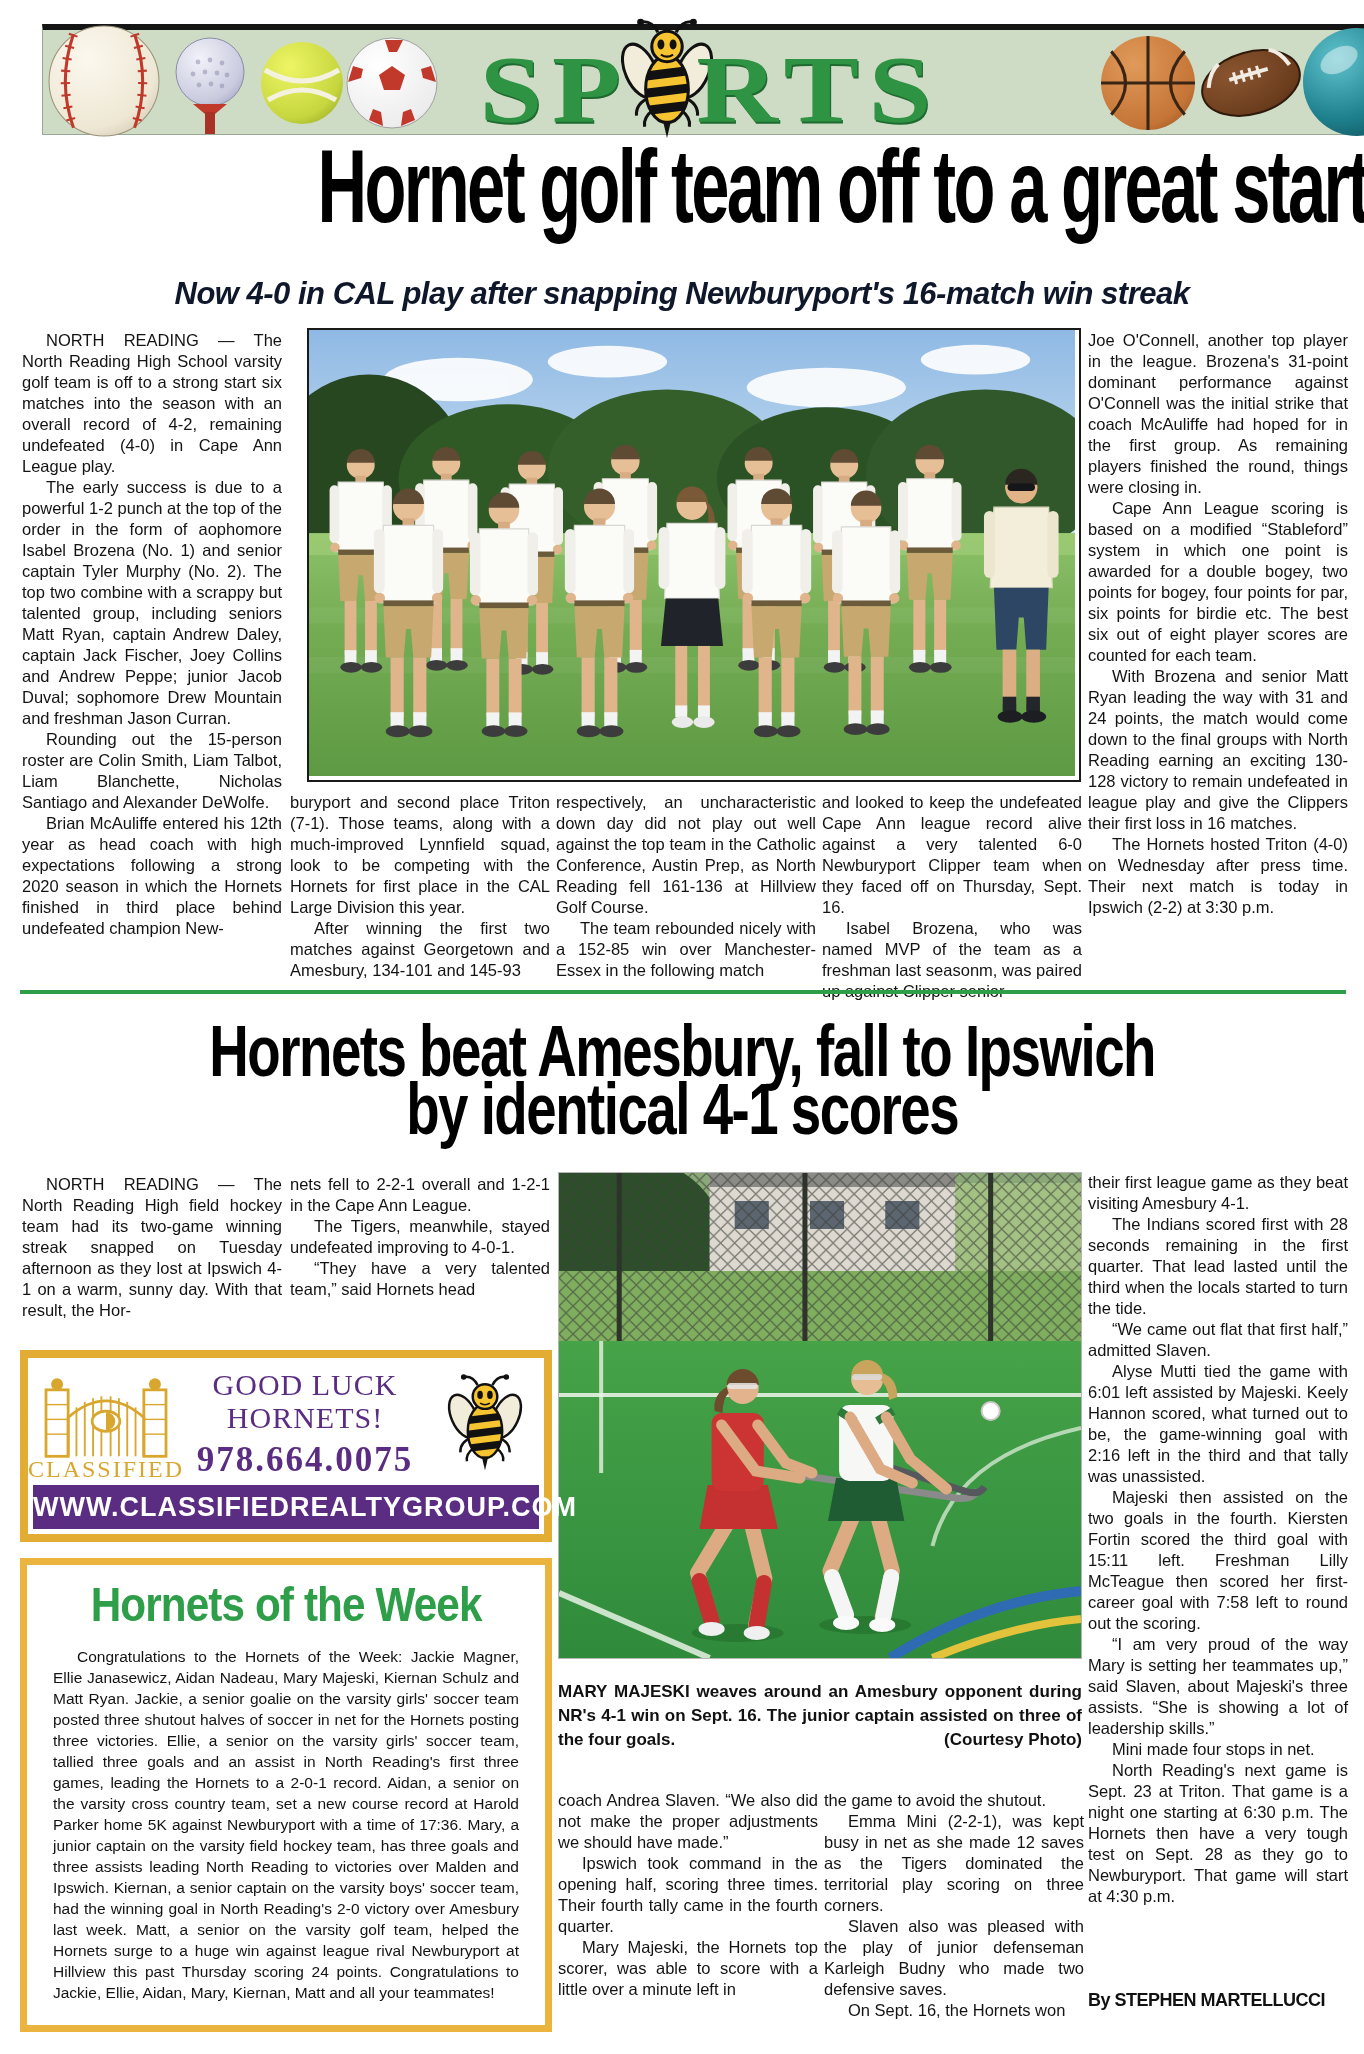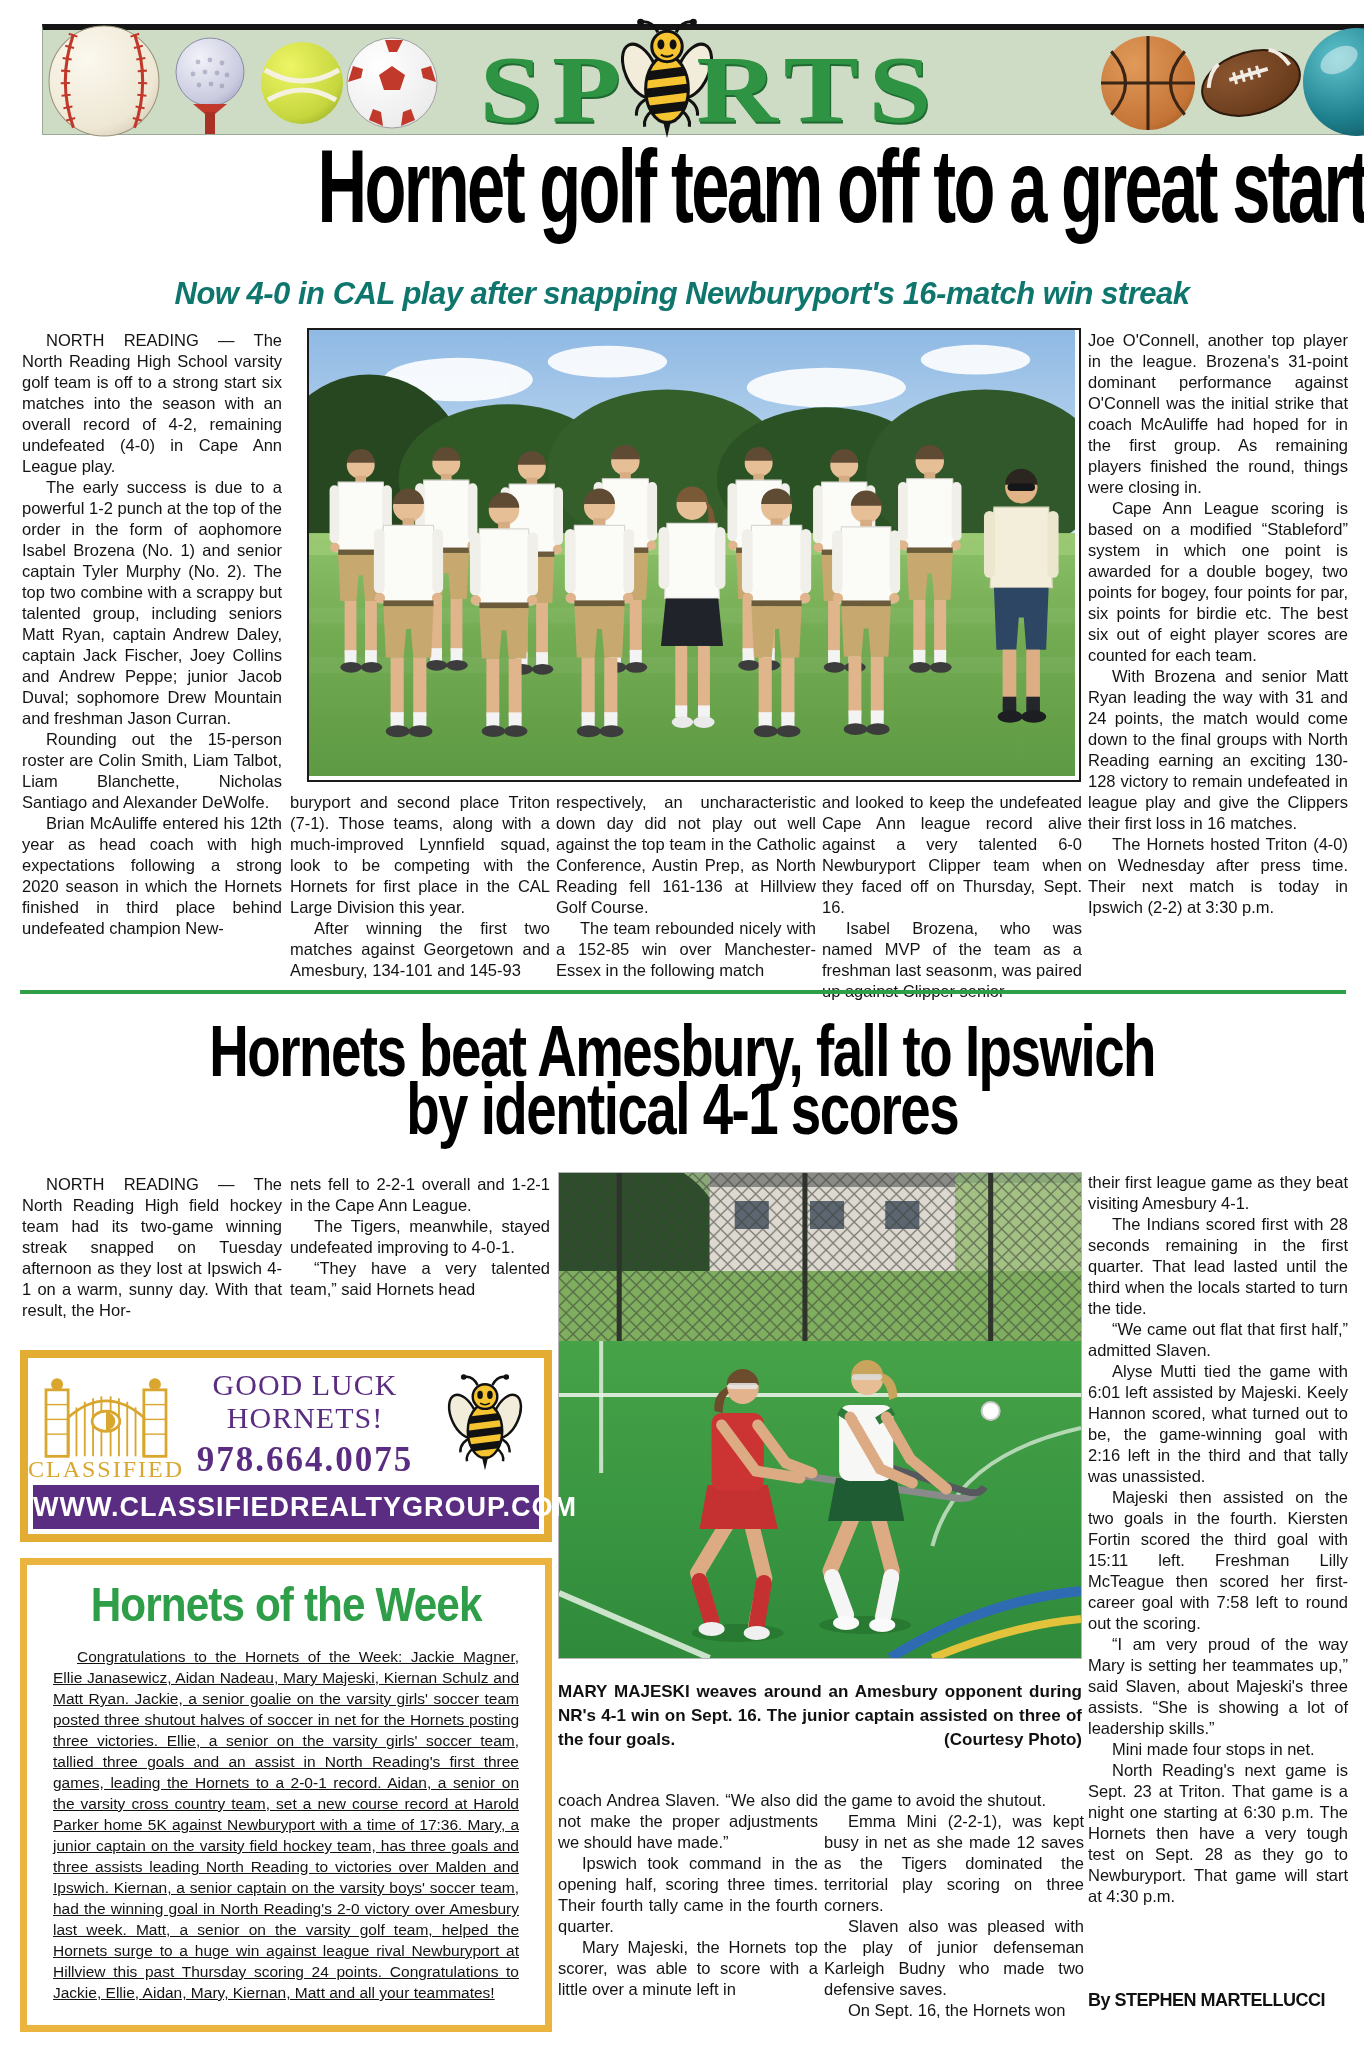--- a/index.html
+++ b/index.html
@@ -27,21 +27,21 @@
   .banner-title svg.hornet-big { vertical-align:-18px; margin:0 2px; }
   
   .hl1 { position:absolute; left:0; top:134px; width:100%; text-align:right;padding-left:47px; }
   .hl1 .hl-in {
     display:inline-block; white-space:nowrap; font-weight:bold; font-size:104px;
     line-height:104px; letter-spacing:-4px; transform:scaleX(.66); color:#000;
   }
   .sub1 { position:absolute; left:0; top:276px; width:100%; text-align:center; }
   .sub1 .sub-in {
     display:inline-block; font-size:31px; font-weight:bold; font-style:italic;
-    letter-spacing:-0.5px; color:#0f766e;
+    letter-spacing:-0.5px; color:#0f172a;
   }
   .hl2 { position:absolute; left:0; top:1022px; width:100%; text-align:center; }
   .hl2 .hl-line { display:block; }
   .hl2 .hl-in {
     display:inline-block; white-space:nowrap; font-weight:bold; font-size:72px;
     line-height:58px; letter-spacing:-2px; transform:scaleX(.76); color:#000;
   }
   
   .col { position:absolute; width:260px; font-size:16.5px; line-height:21px;
          text-align:justify; color:#131313; }
@@ -85,21 +85,21 @@
   .ad-luck { font-family:"Liberation Serif", serif; font-weight:normal;
              font-size:30px; line-height:33px; color:#5b2d82; letter-spacing:1px; }
   .ad-phone { font-family:"Liberation Serif", serif; font-weight:bold;
               font-size:35px; color:#5b2d82; letter-spacing:2px; margin-top:6px; }
   .ad-hornet-wrap { width:118px; padding-top:14px; text-align:center; }
   .ad-web { position:absolute; left:5px; right:5px; bottom:5px; height:44px;
             background:#5b2d82; color:#fff; text-align:center;
             font-weight:bold; font-size:27px; line-height:44px; letter-spacing:1px; }
   
   .hotw { position:absolute; left:20px; top:1558px; width:532px; height:474px;
-          border:7px solid #eab43e; box-sizing:border-box; background:#fff;text-decoration:underline; }
+          border:7px solid #eab43e; box-sizing:border-box; background:#fff; }
   .hotw-title { text-align:center; margin-top:12px; }
   .hotw-title .hl-in {
     display:inline-block; white-space:nowrap; font-weight:bold; font-size:48px;
     letter-spacing:-1px; transform:scaleX(.88); color:#2f9e48;
   }
   .hotw-body { position:static; width:auto; padding:14px 26px 0 26px;
                font-size:15.5px; line-height:21px; }
 </style>
 </head>
 <body>

